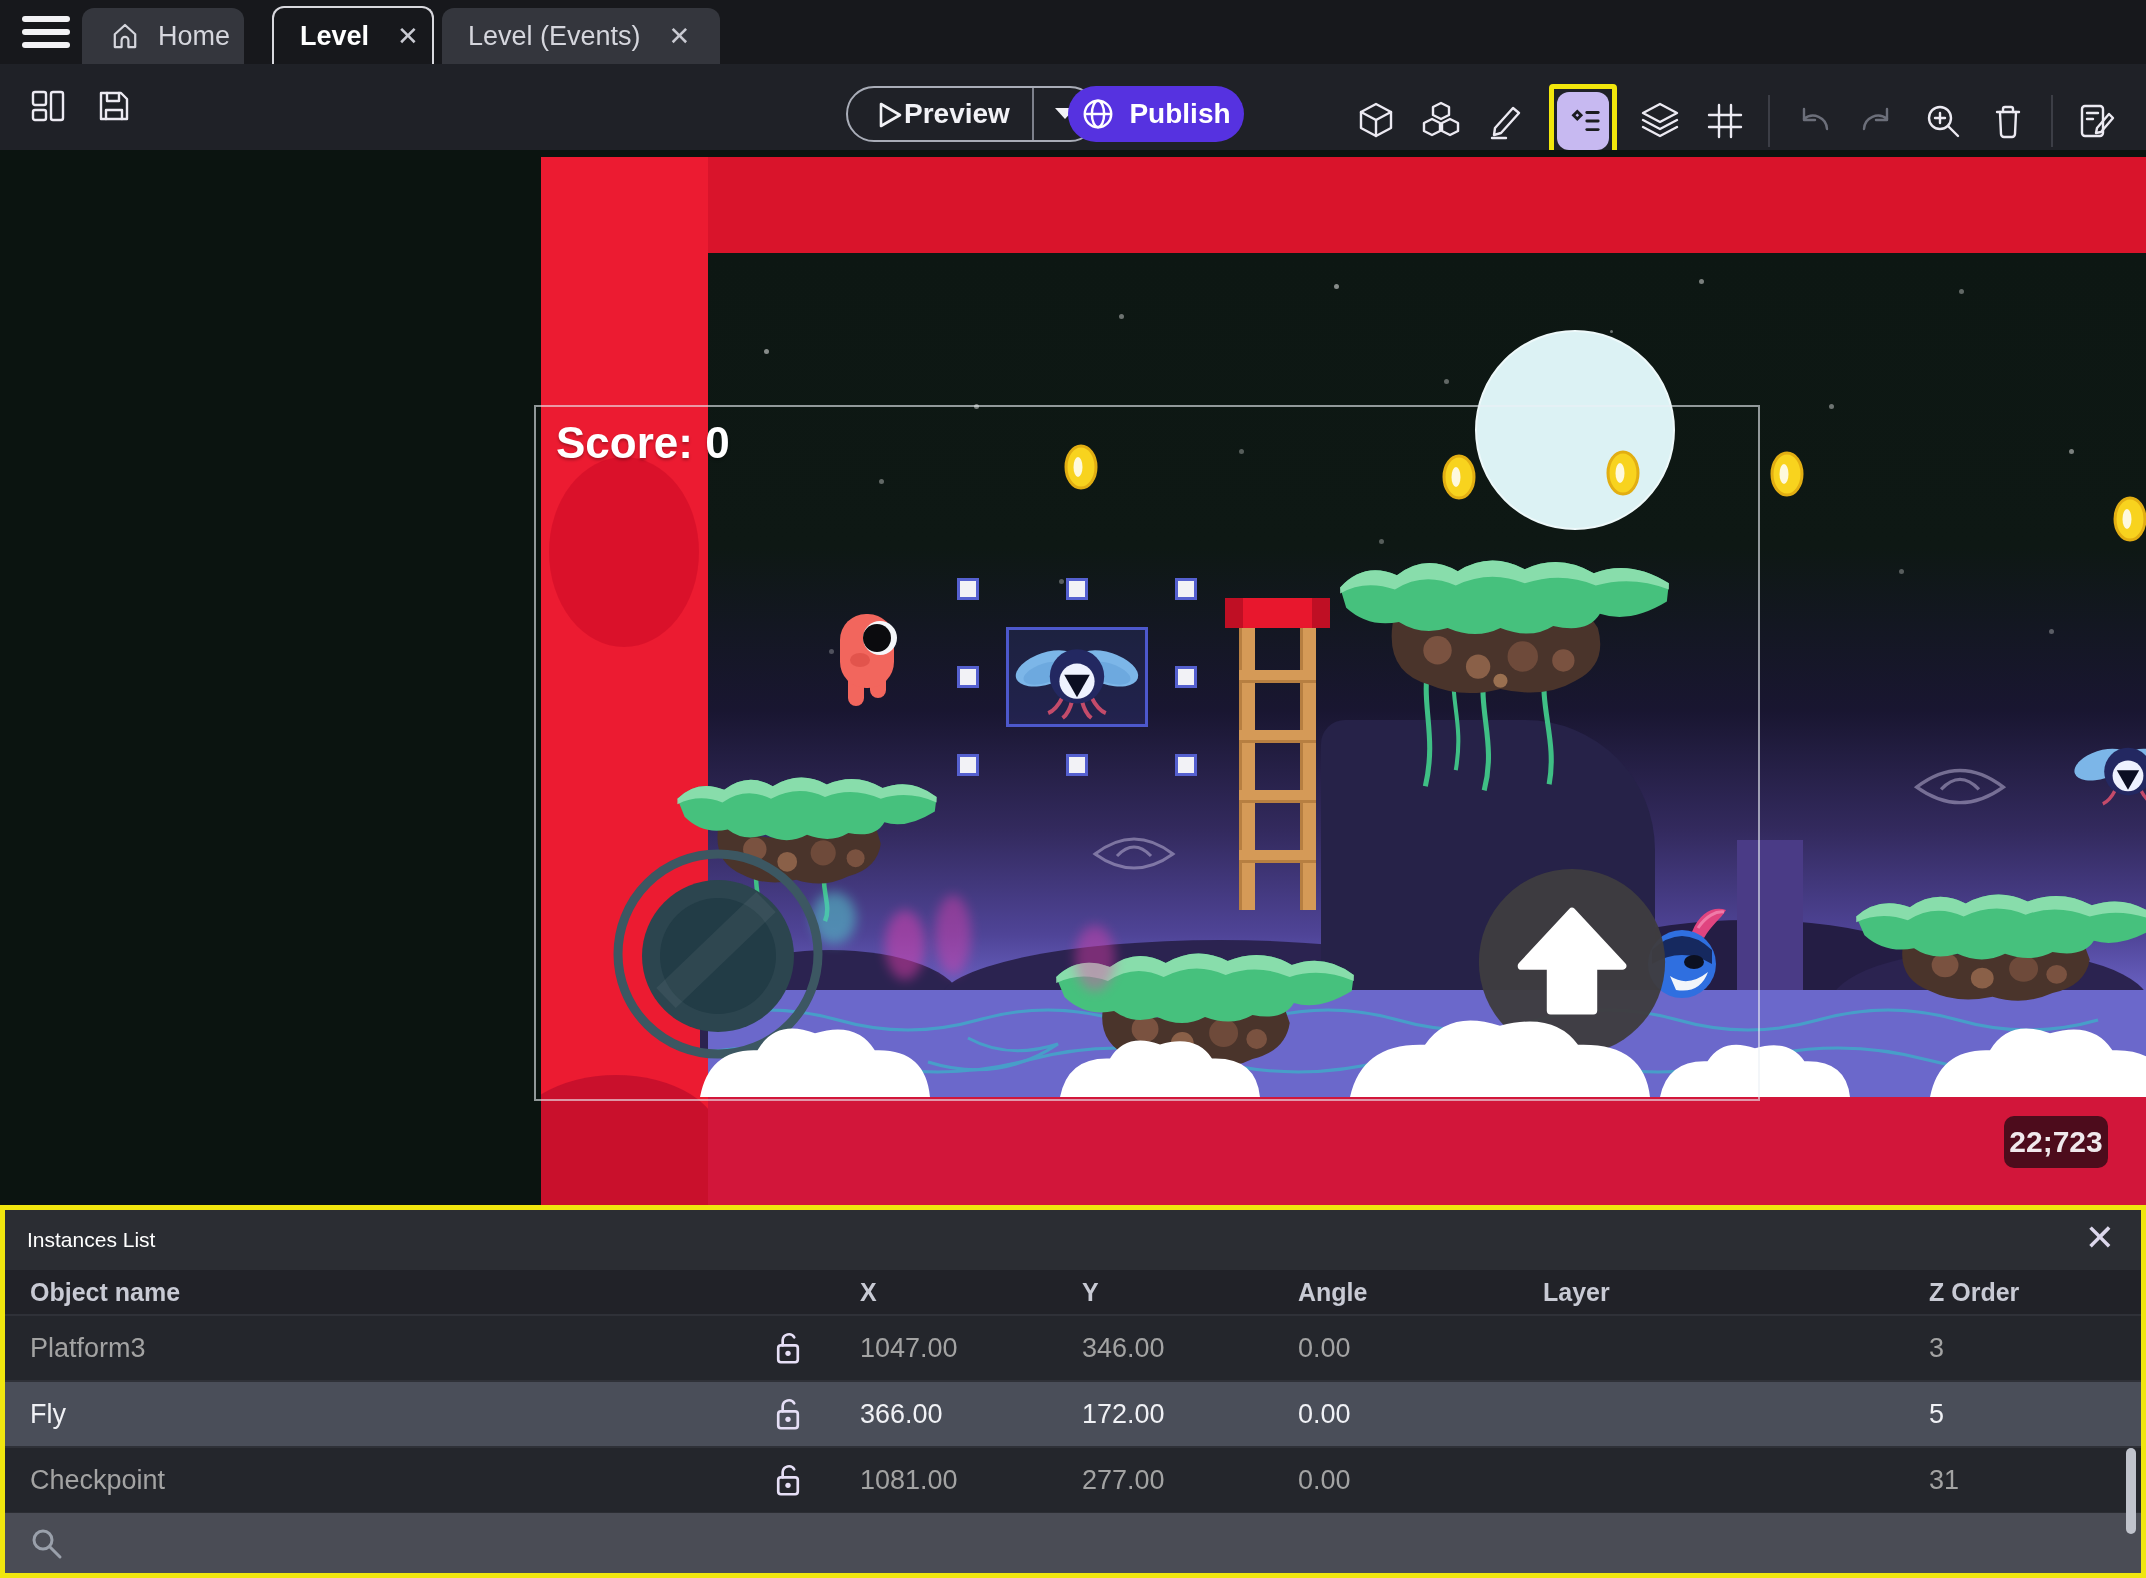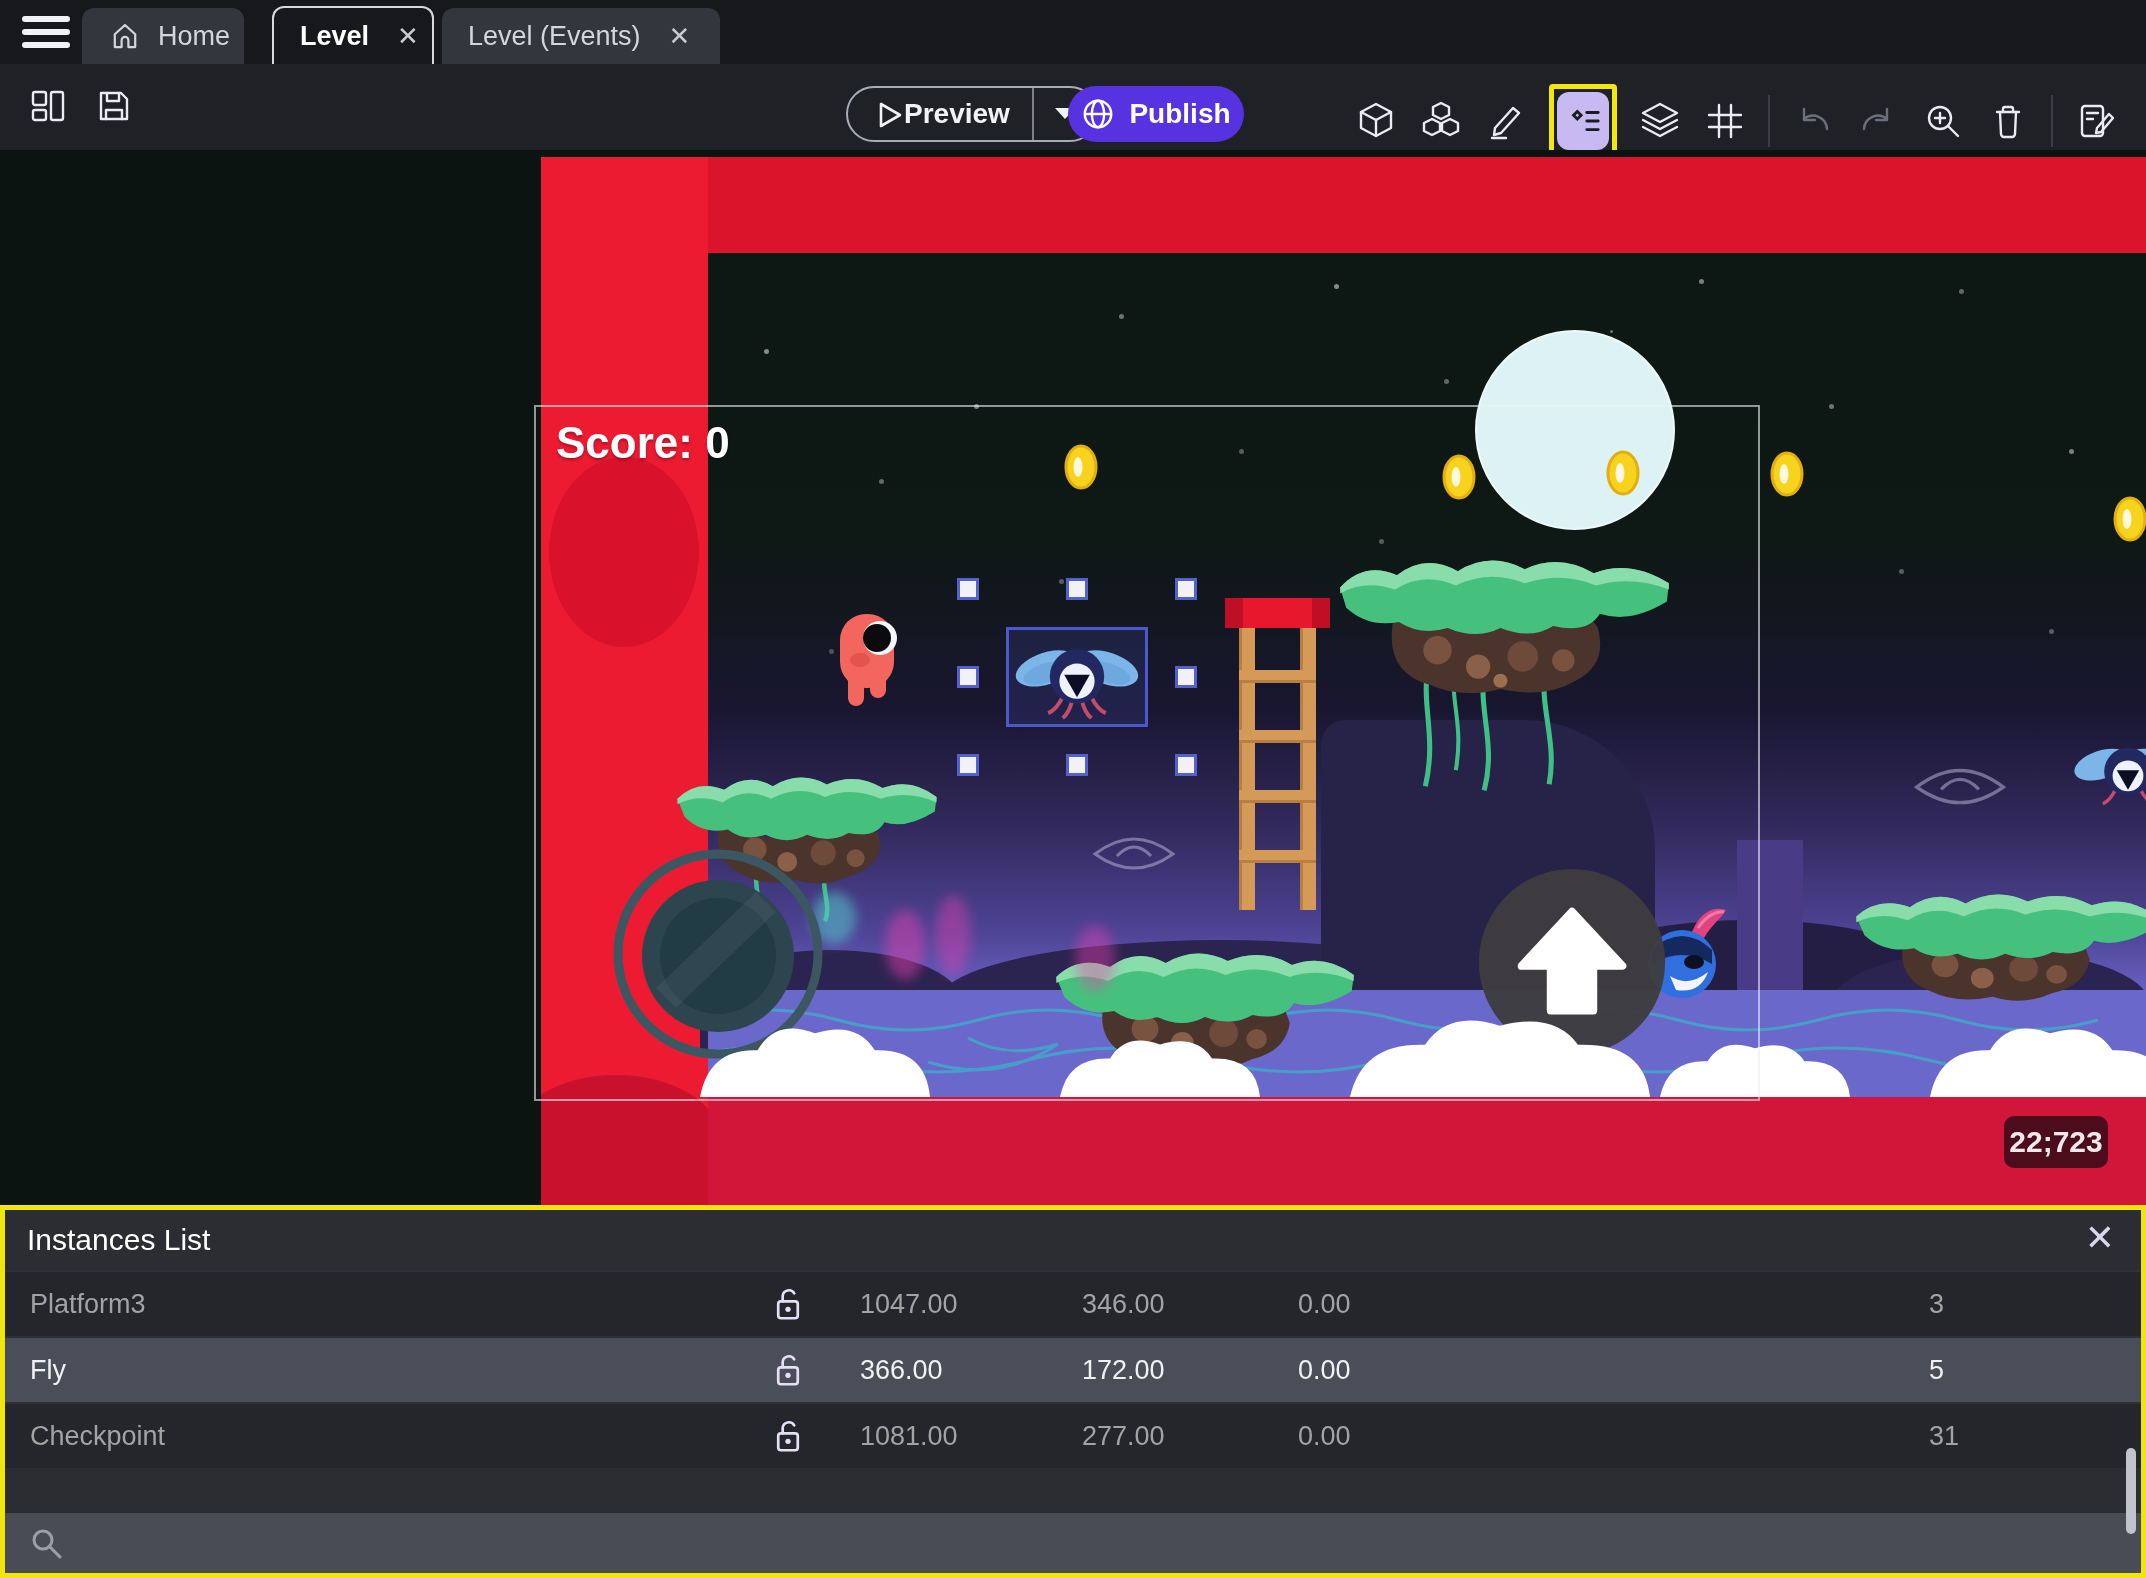--- a/index.html
+++ b/index.html
@@ -73,21 +73,21 @@
   #selection-box{position:absolute;left:1006px;top:477px;width:142px;height:100px;background:rgba(72,88,200,.18);
     border:3px solid #4d58cc;box-sizing:border-box;z-index:9;cursor:move;}
   .handle{position:absolute;width:22px;height:22px;background:#f2f2f6;border:3px solid #5560cf;box-sizing:border-box;z-index:9;cursor:pointer;}
   #frame{position:absolute;left:534px;top:255px;width:1222px;height:692px;border:2px solid rgba(235,240,245,.6);z-index:10;pointer-events:none;}
   #score{position:absolute;left:556px;top:268px;color:#ffffff;font-size:44px;font-weight:bold;z-index:11;text-shadow:0 2px 3px rgba(0,0,0,.3);}
   #coord-badge{position:absolute;left:2004px;top:966px;width:104px;height:52px;background:rgba(47,10,22,.82);border-radius:10px;
     color:#f0e9ec;font-size:30px;font-weight:bold;display:flex;align-items:center;justify-content:center;z-index:11;}
   
   #panel{position:absolute;top:1205px;left:0;width:2146px;height:373px;box-sizing:border-box;border:5px solid #f0e60e;background:#2b2d33;z-index:20;}
   #panel-title-row{position:relative;height:60px;display:flex;align-items:center;}
-  #panel-title{margin-left:22px;color:#ffffff;font-size:30px;}
+  #panel-title{margin-left:22px;color:#ffffff;font-size:21px;}
   #panel-close{position:absolute;right:26px;top:10px;color:#dcd7ec;font-size:36px;cursor:pointer;line-height:1;}
   .igrid{display:grid;grid-template-columns:735px 95px 222px 216px 245px 386px 1fr;align-items:center;}
   #ihdr{height:44px;background:#212228;color:#c8cad4;font-size:25px;font-weight:bold;}
   .c{padding-left:25px;overflow:hidden;white-space:nowrap;}
   .c.lock{padding-left:0;display:flex;justify-content:center;}
   .irow{height:64px;background:#24262c;border-top:2px solid #2f3138;color:#a3a3a3;font-size:27px;cursor:pointer;}
   .irow.selected{background:#4a4e59;color:#f0f1f5;}
   #search-row{position:absolute;left:0;bottom:0;width:100%;height:60px;background:#4a4c55;display:flex;align-items:center;}
   #search-row svg{margin-left:24px;flex:none;}
   #search-input{flex:1;background:transparent;border:none;outline:none;color:#e8e8ee;font-size:30px;margin-left:22px;font-family:inherit;}
@@ -447,20 +447,29 @@
 
   <div id="frame"></div>
   <div id="score">Score: 0</div>
   <div id="coord-badge">22;723</div>
 </div>
 
 <div id="panel">
   <div id="panel-title-row">
     <span id="panel-title">Instances List</span>
     <span id="panel-close">✕</span>
+  </div>
+  <div class="igrid" id="ihdr">
+    <div class="c">Object name</div>
+    <div class="c lock"></div>
+    <div class="c">X</div>
+    <div class="c">Y</div>
+    <div class="c">Angle</div>
+    <div class="c">Layer</div>
+    <div class="c">Z Order</div>
   </div>
   <div id="instances-body">
       <div class="igrid irow">
         <div class="c">Platform3</div>
         <div class="c lock">
           <svg width="32" height="36" viewBox="0 0 36 40" fill="none" stroke="#e6dff6" stroke-width="3" stroke-linecap="round">
             <rect x="7" y="17" width="22" height="19" rx="3"></rect>
             <circle cx="18" cy="26" r="3" fill="#e6dff6" stroke="none"></circle>
             <path d="M12 17 V11 a7 7 0 0 1 13 -3"></path>
           </svg>

